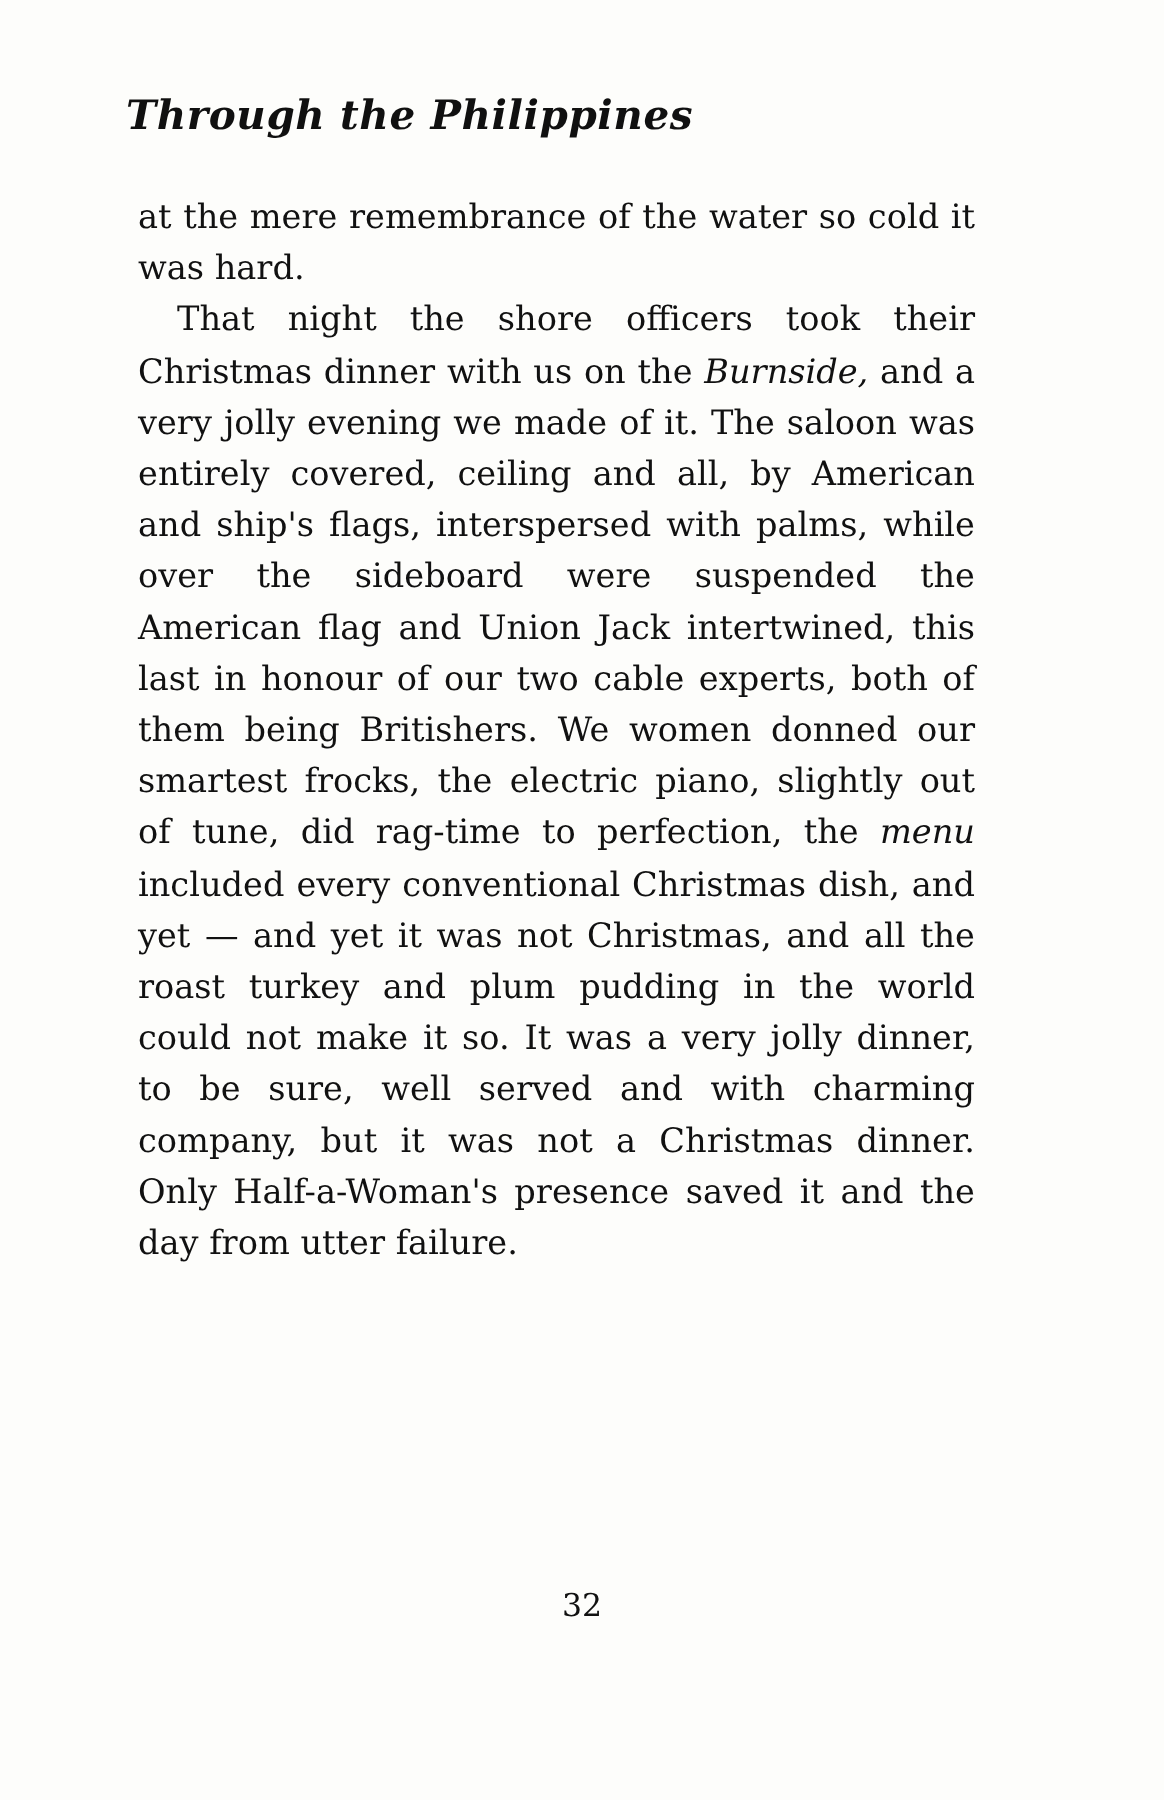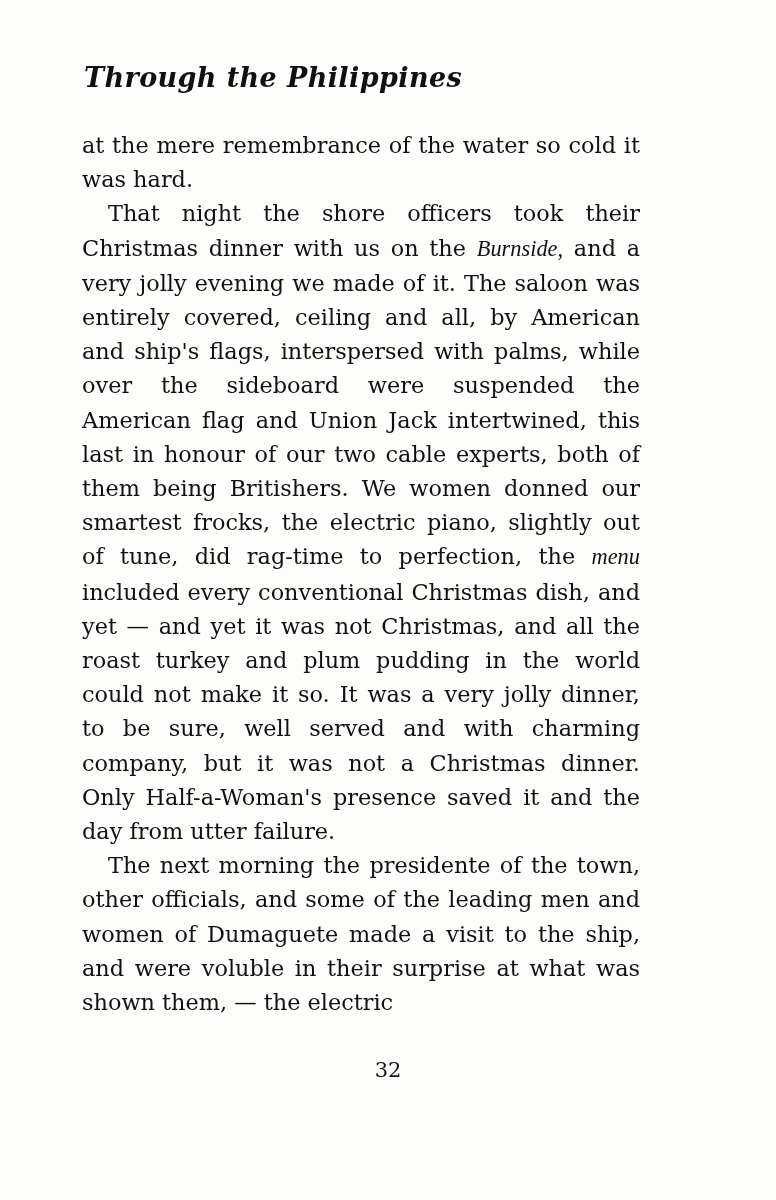--- a/index.html
+++ b/index.html
@@ -29,40 +29,39 @@
     font-family: "DejaVu Serif", serif;
     font-style: italic;
     font-weight: 700;
     font-size: 27px;
     letter-spacing: 0.4px;
     color: #101010;
     white-space: nowrap;
   }
   .body-text {
     position: absolute;
-    left: 82px;
+    left: 92px;
     top: 128px;
     width: 558px;
     font-family: "DejaVu Serif", serif;
     font-size: 22.4px;
     line-height: 34.2px;
     text-align: justify;
     text-justify: inter-word;
     color: #111111;
   }
   .body-text p {
     margin: 0;
     text-indent: 0;
   }
   .body-text p.indent {
     text-indent: 26px;
   }
   .body-text i {
     font-style: italic;
-    font-family: Liberation Serif, serif;
   }
   .folio {
     position: absolute;
     left: 0;
     top: 1058px;
     width: 776px;
     text-align: center;
     font-family: "DejaVu Serif", serif;
     font-size: 21px;
     color: #111111;
@@ -71,18 +70,17 @@
 </head>
 <body>
 
 <div class="page">
 
   <div class="running-head">Through the Philippines</div>
 
   <div class="body-text">
       <p><span>at the mere remembrance of the water so cold it was hard.</span></p>
       <p class="indent"><span>That night the shore officers took their Christmas dinner with us on the </span><i>Burnside,</i><span> and a very jolly evening we made of it.  The saloon was entirely covered, ceiling and all, by American and ship's flags, interspersed with palms, while over the sideboard were suspended the American flag and Union Jack intertwined, this last in honour of our two cable experts, both of them being Britishers.  We women donned our smartest frocks, the electric piano, slightly out of tune, did rag-time to perfection, the </span><i>menu</i><span> included every conventional Christmas dish, and yet — and yet it was not Christmas, and all the roast turkey and plum pudding in the world could not make it so.  It was a very jolly dinner, to be sure, well served and with charming company, but it was not a Christmas dinner.  Only Half-a-Woman's presence saved it and the day from utter failure.</span></p>
-      <p class="indent"><span>The next morning the presidente of the town, other officials, and some of the leading men and women of Dumaguete made a visit to the ship, and were voluble in their surprise at what was shown them, — the electric</span></p>
     </div>
 
   <div class="folio">32</div>
 
 </div>
 
 </body></html>

